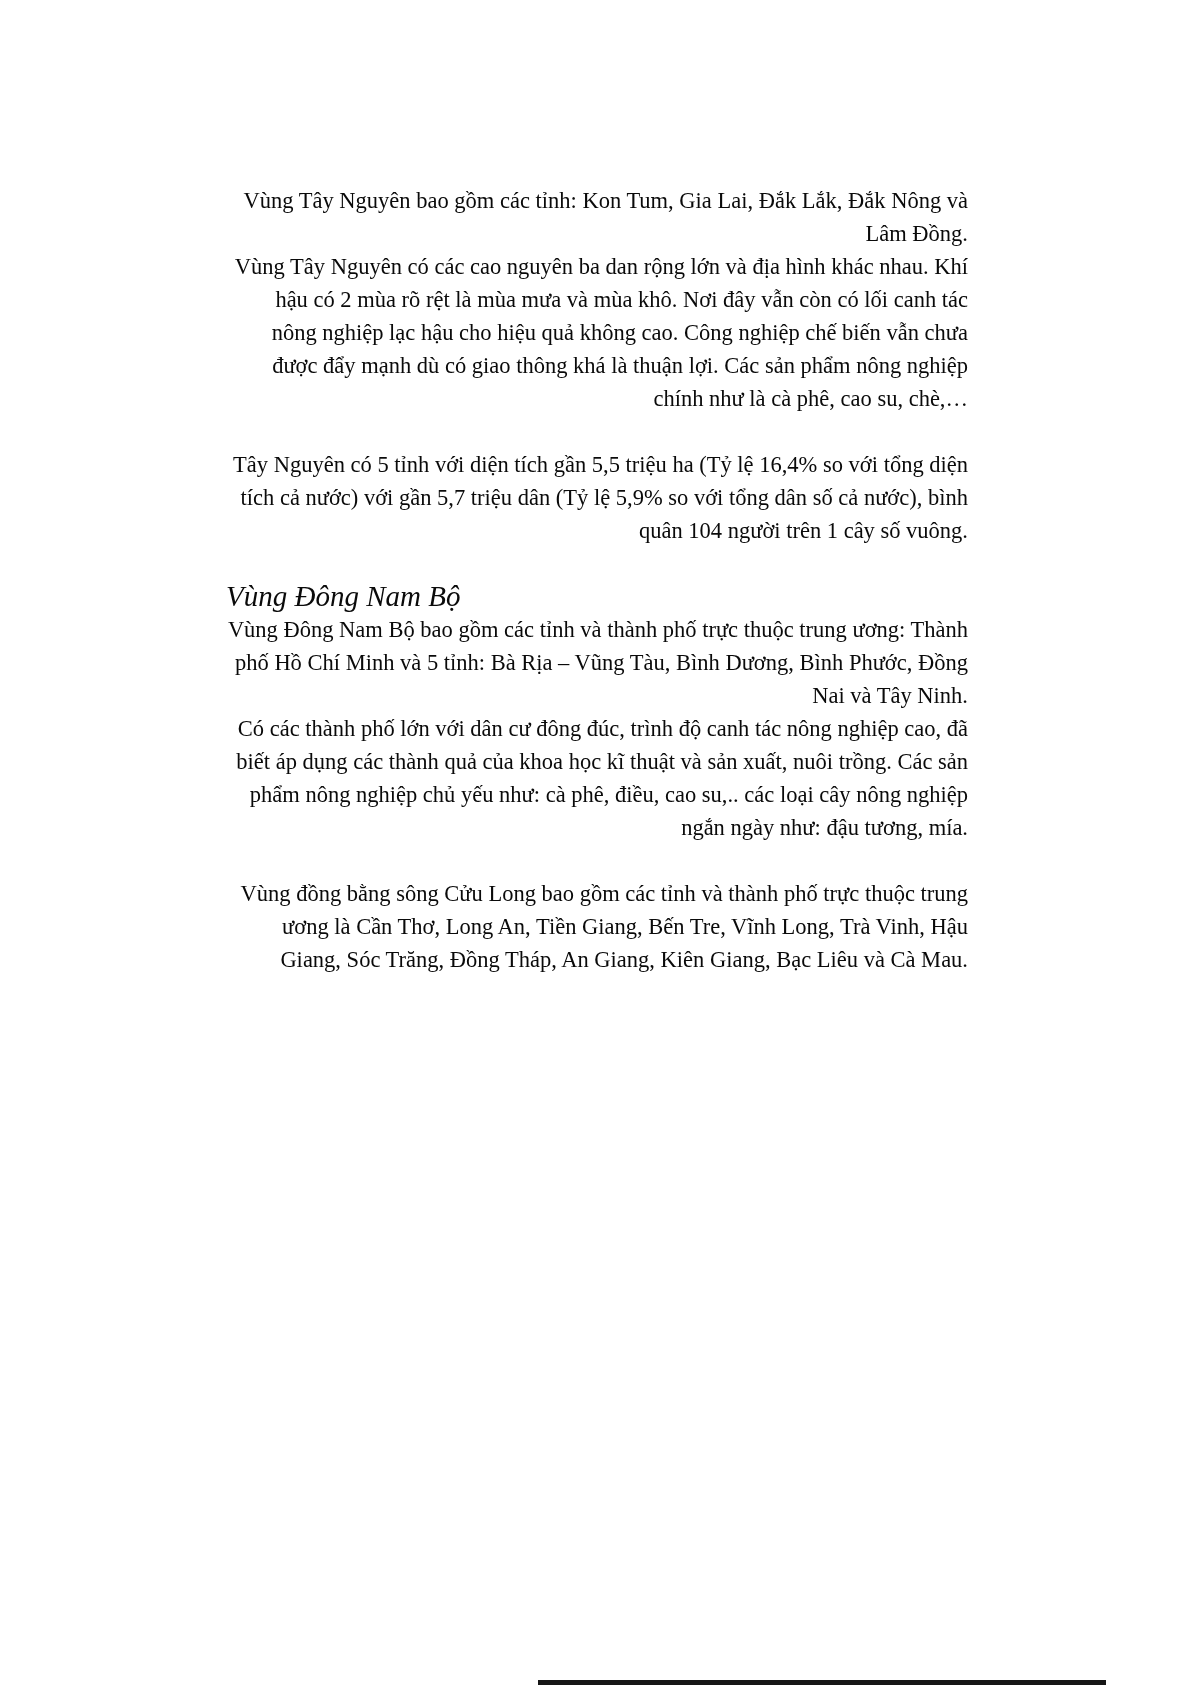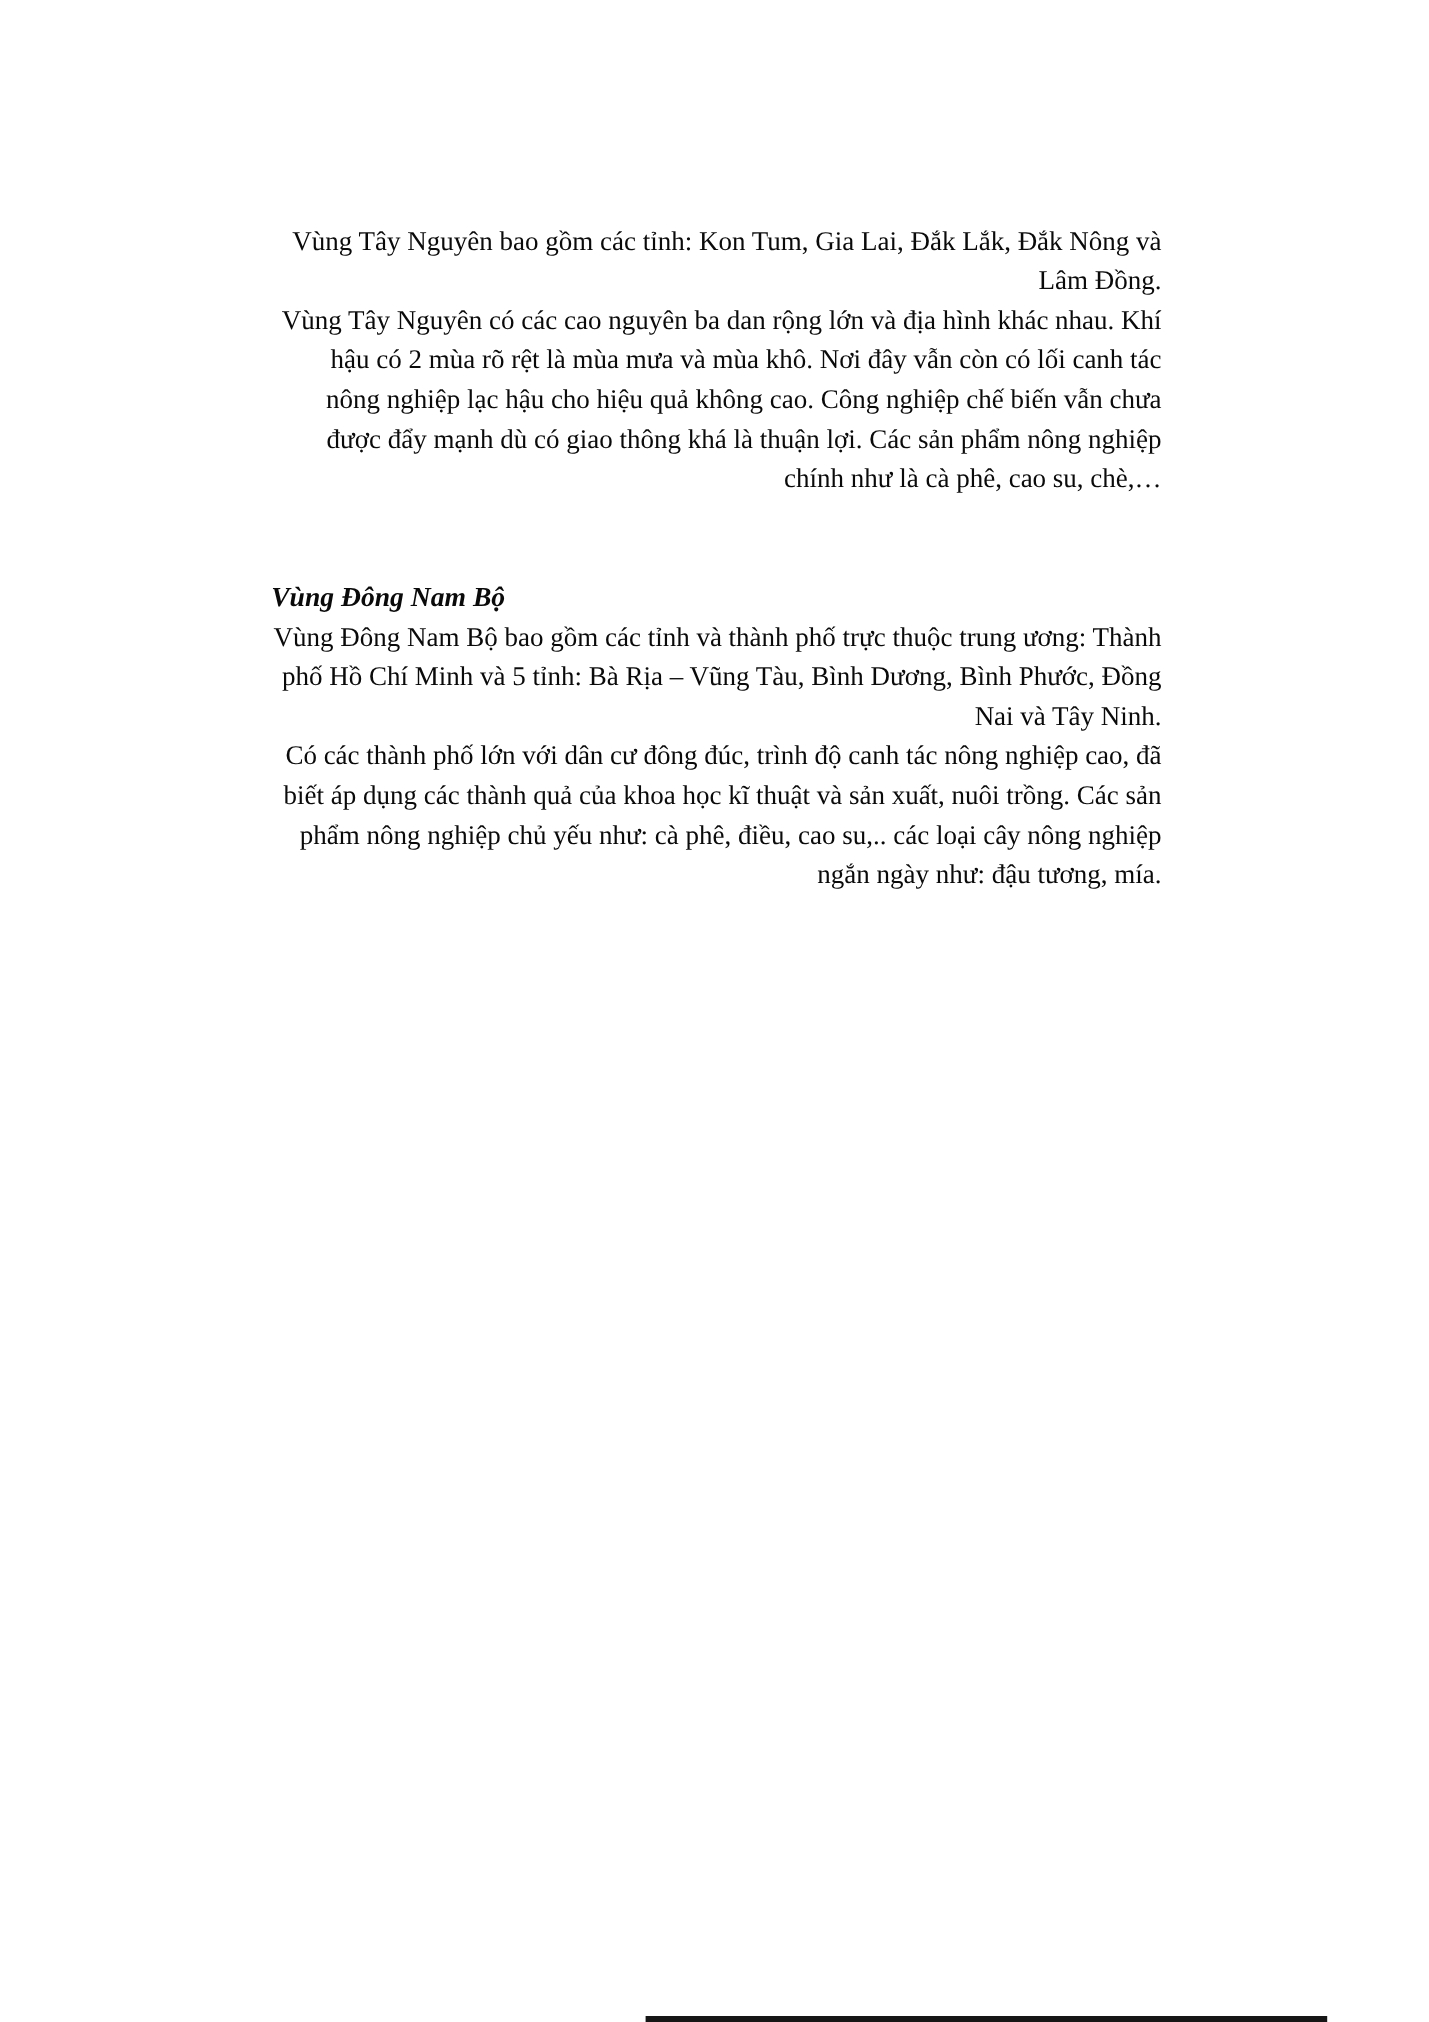--- a/index.html
+++ b/index.html
@@ -32,22 +32,22 @@
   .block {
     margin: 0;
     padding: 0;
   }
   .block.paragraph {
     font-weight: normal;
     font-style: normal;
     text-align: right;
   }
   .block.heading {
-    font-size: 23px;
-    font-weight: bold;
+    font-size: 29px;
+    font-weight: normal;
     font-style: italic;
   }
   .block.spacer {
     height: 33px;
   }
   .bottom-bar {
     position: absolute;
     bottom: 0;
     left: 538px;
     width: 568px;
@@ -56,20 +56,22 @@
   }
 </style>
 </head>
 <body>
 
 <main class="page">
   <section class="doc">
       <p class="block paragraph">Vùng Tây Nguyên bao gồm các tỉnh: Kon Tum, Gia Lai, Đắk Lắk, Đắk Nông và Lâm Đồng.</p>
       <p class="block paragraph">Vùng Tây Nguyên có các cao nguyên ba dan rộng lớn và địa hình khác nhau. Khí hậu có 2 mùa rõ rệt là mùa mưa và mùa khô. Nơi đây vẫn còn có lối canh tác nông nghiệp lạc hậu cho hiệu quả không cao. Công nghiệp chế biến vẫn chưa được đẩy mạnh dù có giao thông khá là thuận lợi. Các sản phẩm nông nghiệp chính như là cà phê, cao su, chè,…</p>
       <div class="block spacer"></div>
+      <p class="block paragraph">Tây Nguyên có 5 tỉnh với diện tích gần 5,5 triệu ha (Tỷ lệ 16,4% so với tổng diện tích cả nước) với gần 5,7 triệu dân (Tỷ lệ 5,9% so với tổng dân số cả nước), bình quân 104 người trên 1 cây số vuông.</p>
       <div class="block spacer"></div>
       <h3 class="block heading">Vùng Đông Nam Bộ</h3>
       <p class="block paragraph">Vùng Đông Nam Bộ bao gồm các tỉnh và thành phố trực thuộc trung ương: Thành phố Hồ Chí Minh và 5 tỉnh: Bà Rịa – Vũng Tàu, Bình Dương, Bình Phước, Đồng Nai và Tây Ninh.</p>
       <p class="block paragraph">Có các thành phố lớn với dân cư đông đúc, trình độ canh tác nông nghiệp cao, đã biết áp dụng các thành quả của khoa học kĩ thuật và sản xuất, nuôi trồng. Các sản phẩm nông nghiệp chủ yếu như: cà phê, điều, cao su,.. các loại cây nông nghiệp ngắn ngày như: đậu tương, mía.</p>
       <div class="block spacer"></div>
+      <p class="block paragraph">Vùng đồng bằng sông Cửu Long bao gồm các tỉnh và thành phố trực thuộc trung ương là Cần Thơ, Long An, Tiền Giang, Bến Tre, Vĩnh Long, Trà Vinh, Hậu Giang, Sóc Trăng, Đồng Tháp, An Giang, Kiên Giang, Bạc Liêu và Cà Mau.</p>
     </section>
   <div class="bottom-bar"></div>
 </main>
 
 </body></html>

